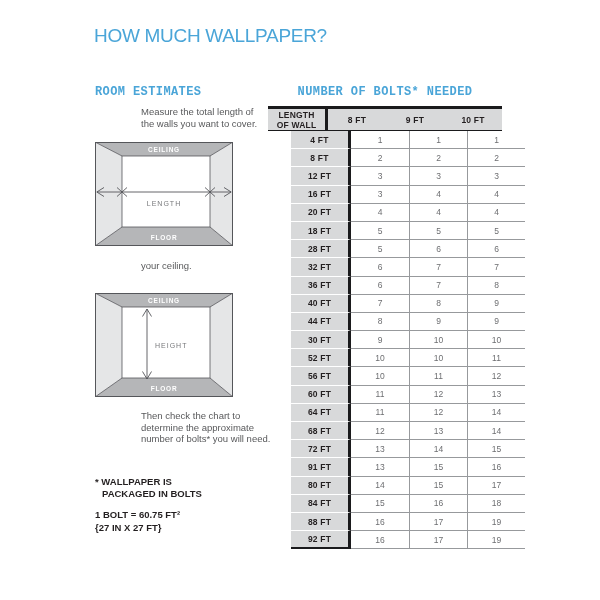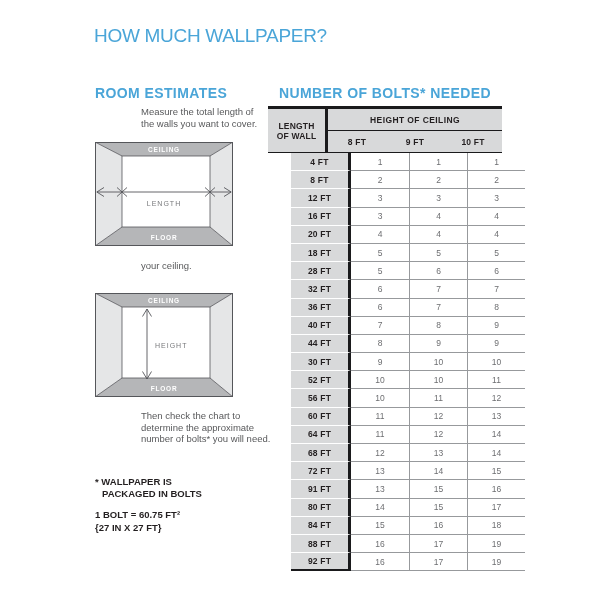--- a/index.html
+++ b/index.html
@@ -9,22 +9,23 @@
     -webkit-font-smoothing:antialiased;
   }
   .abs { position:absolute; }
 
   
   .page-title {
     left:94px; top:25px; font-size:19px; font-weight:normal;
     color:#4AA5D8; letter-spacing:-0.3px; white-space:nowrap;
   }
   .blue-subhead {
-    font-size:14px; font-weight:bold; color:#4AA5D8; letter-spacing:0.4px;
+    font-size:12px; font-weight:bold; color:#4AA5D8; letter-spacing:0.4px;
     white-space:nowrap;
+    font-family:Liberation Mono, monospace;
   }
   .room-estimates-heading { left:95px; top:85px; }
   .bolts-heading { left:268px; top:85px; width:234px; text-align:center; }
 
   
   .step { left:95px; width:160px; font-size:9.5px; color:#58595B; line-height:11.5px;margin-left:46px; }
   .step1 { top:106px; }
   .step2 { top:260px; }
   .step3 { top:410px; }
 
@@ -152,21 +153,20 @@
 
 <div class="abs blue-subhead bolts-heading">NUMBER OF BOLTS* NEEDED</div>
 
 <div class="abs bolts-table">
   <div class="thead">
     <div class="row-header-cell">
       <div>LENGTH</div>
       <div>OF WALL</div>
     </div>
     <div>
-      <div class="group-header-cell">HEIGHT OF CEILING</div>
       <div class="sub-headers">
         <div class="sub-header-cell">8 FT</div>
         <div class="sub-header-cell">9 FT</div>
         <div class="sub-header-cell">10 FT</div>
       </div>
     </div>
   </div>
   <div class="tbody">
       <div class="trow">
         <div class="tlabel">4 FT</div>

